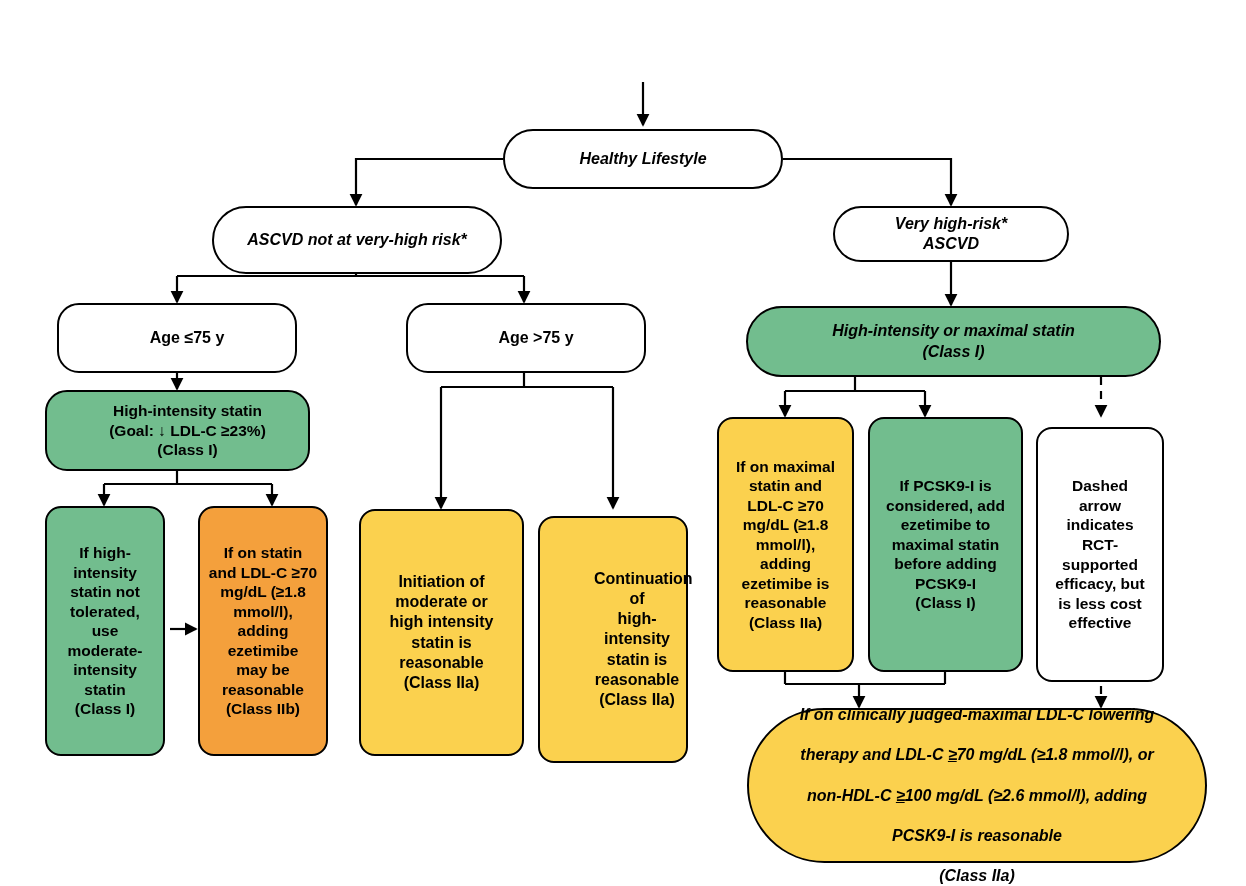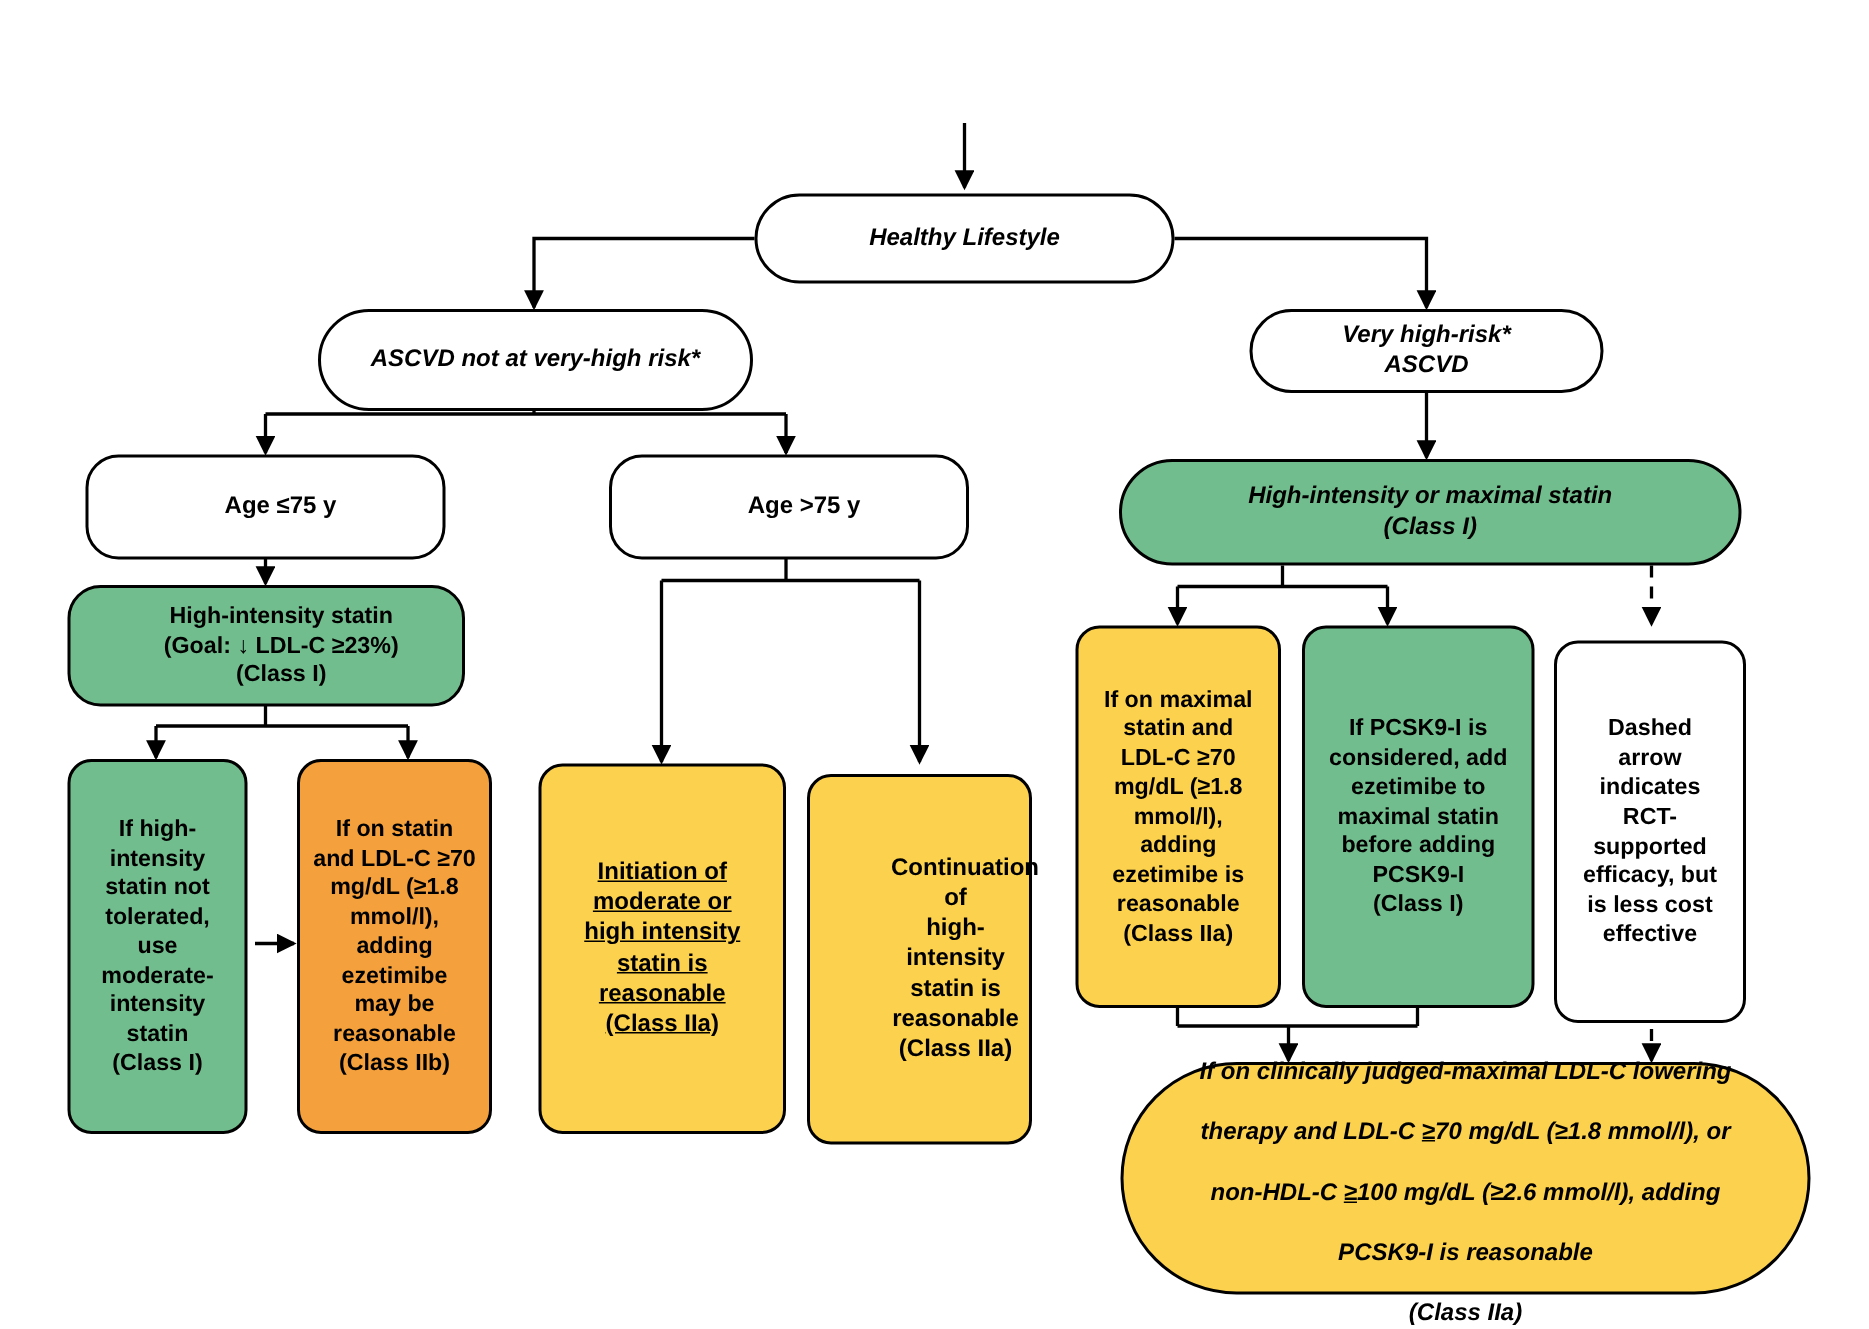--- a/index.html
+++ b/index.html
@@ -176,21 +176,21 @@
 and LDL-C ≥70
 mg/dL (≥1.8
 mmol/l),
 adding
 ezetimibe
 may be
 reasonable
 (Class IIb)</span>
   </div>
 
-  <div class="node rrect-sm yellow f16" style="left:359px; top:509px; width:165px; height:247px;text-decoration:underline;">
+  <div class="node rrect-sm yellow f16" style="left:359px; top:509px; width:165px; height:247px;">
     <span class="txt">Initiation of
 moderate or
 high intensity
 statin is
 reasonable
 (Class IIa)</span>
   </div>
 
   <div class="node rrect-sm yellow f16" style="left:538px; top:516px; width:150px; height:247px;padding-left:48px;">
     <span class="txt">Continuation of

